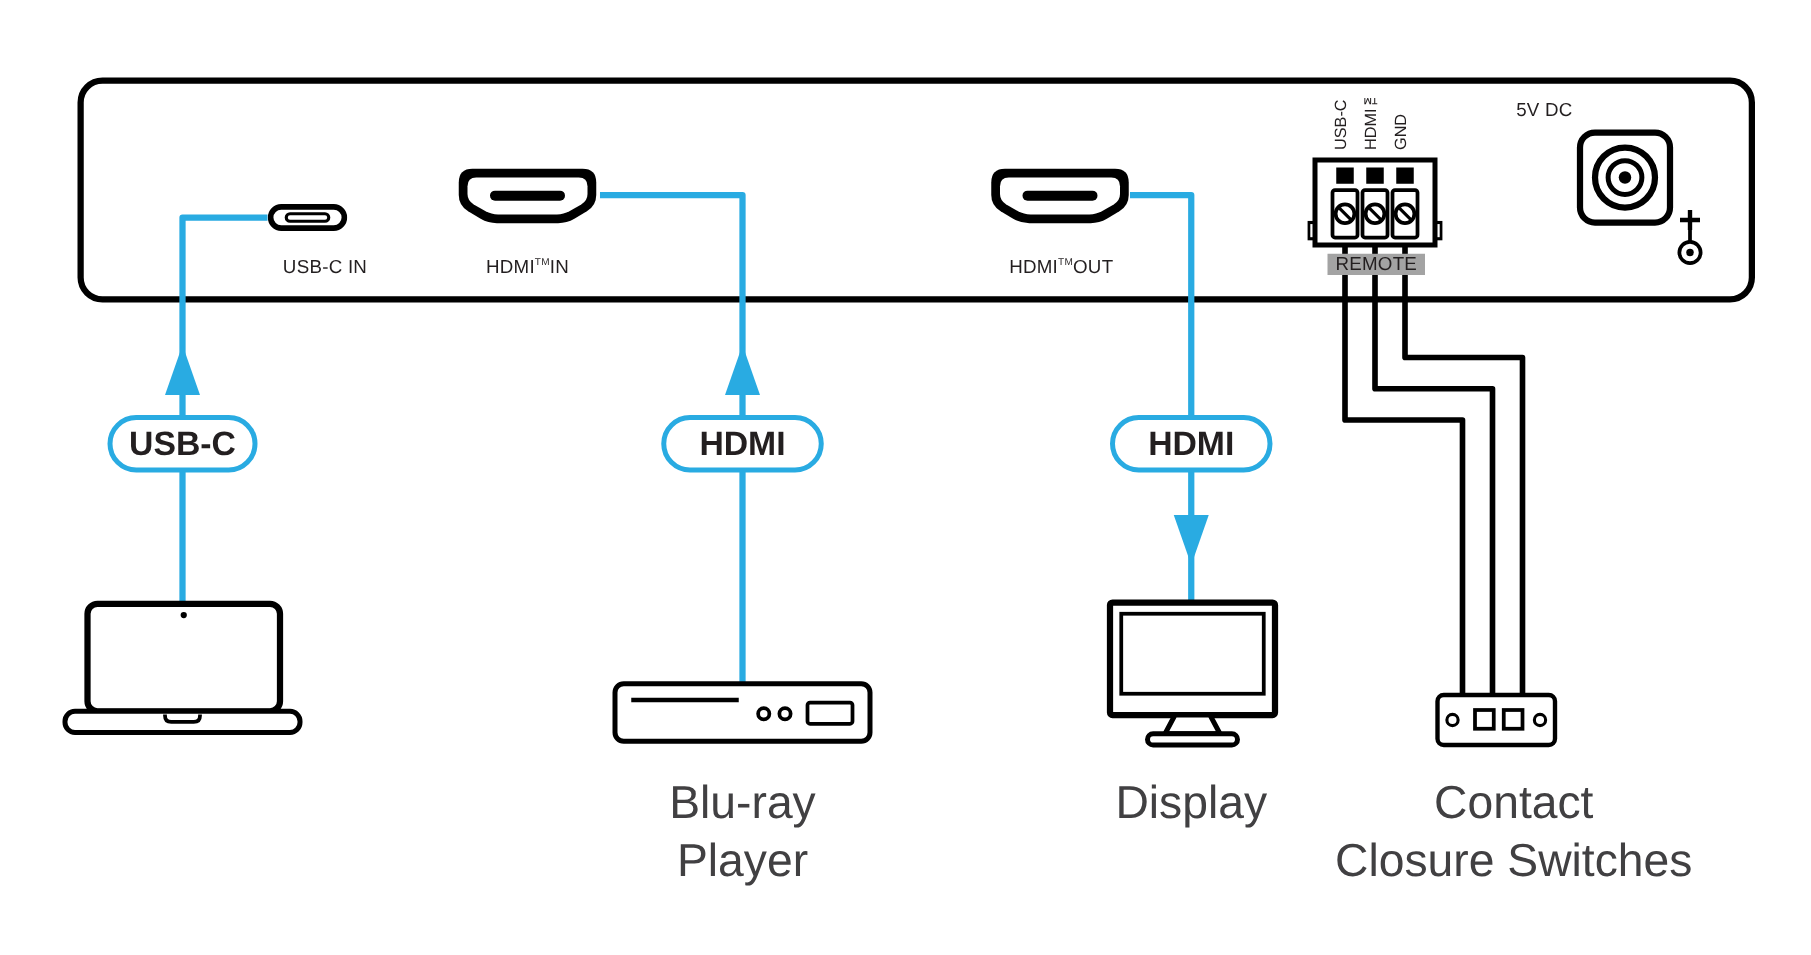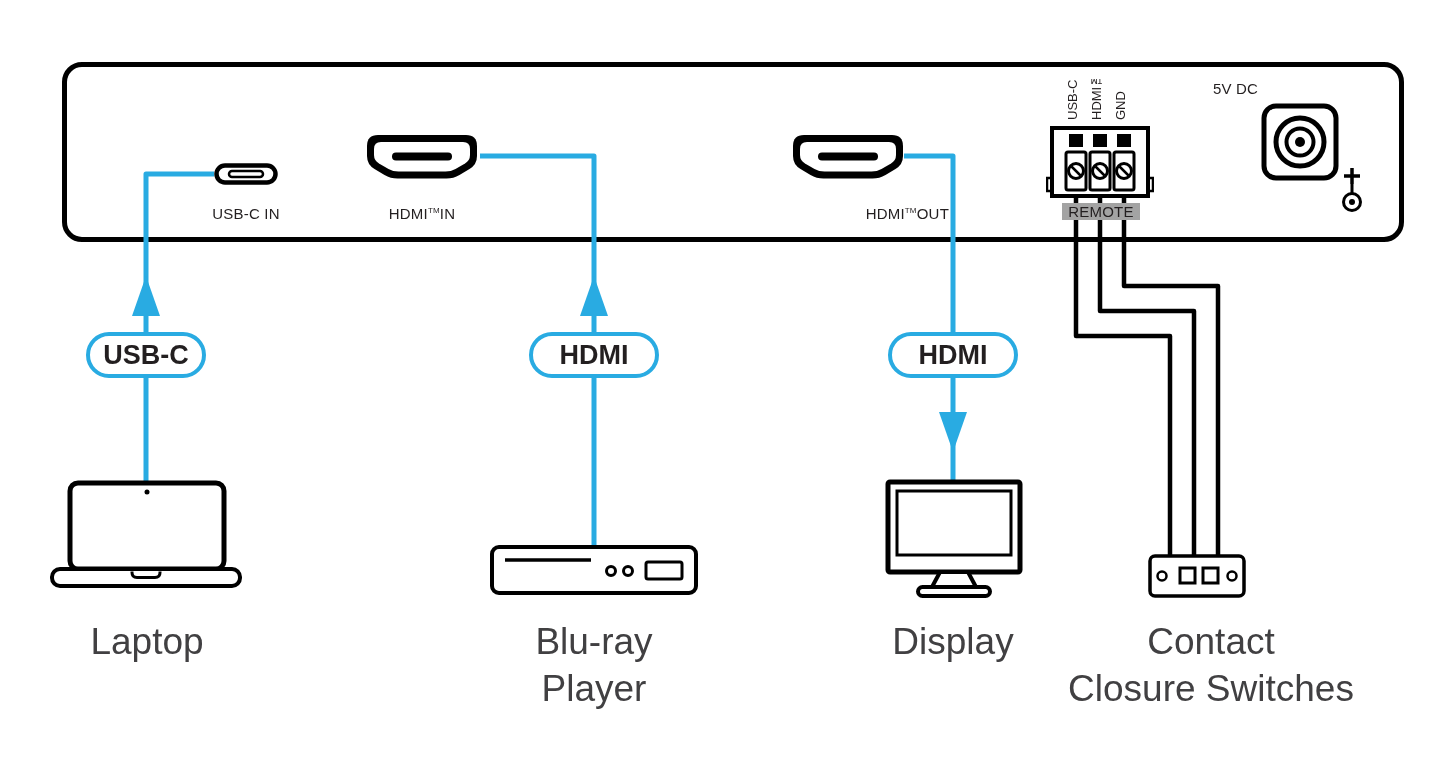--- a/index.html
+++ b/index.html
@@ -40,37 +40,37 @@
 <body>
 
 <div class="stage">
 
   <div class="abs panel"></div>
 
   <svg class="abs port" style="left:214px;top:163px" width="64" height="22" viewBox="0 0 64 22">
     <rect x="2.5" y="2.5" width="59" height="17" rx="8.5" fill="#fff" stroke="#000" stroke-width="4.5"></rect>
     <rect x="15" y="8" width="34" height="6" rx="3" fill="none" stroke="#000" stroke-width="2.5"></rect>
   </svg>
-  <div class="abs portlabel" style="left:186px;top:205px;width:120px;">USB-C IN</div>
+  <div class="abs portlabel" style="left:200px;top:205px;width:120px;">USB-C IN</div>
 
   <svg class="abs port" style="left:366px;top:134px" width="112" height="48" viewBox="0 0 112 48">
     <path fill="#000" d="M12 1 H100 Q111 1 111 12 V22 Q111 30.5 103.5 35 L93.5 41 Q87.5 44.5 80.5 44.5 H31.5 Q24.5 44.5 18.5 41 L8.5 35 Q1 30.5 1 22 V12 Q1 1 12 1 Z"></path>
     <path fill="#fff" d="M15 8 H97 Q104 8 104 15 V21 Q104 26.5 99 29.5 L89.5 35 Q85 37.5 79.5 37.5 H32.5 Q27 37.5 22.5 35 L13 29.5 Q8 26.5 8 21 V15 Q8 8 15 8 Z"></path>
     <rect x="26" y="18.5" width="60" height="8" rx="4" fill="#000"></rect>
   </svg>
   <div class="abs portlabel" style="left:362px;top:205px;width:120px;">
     <span>HDMI</span><sup class="tm">TM</sup><span>IN</span>
   </div>
 
   <svg class="abs port" style="left:792px;top:134px" width="112" height="48" viewBox="0 0 112 48">
     <path fill="#000" d="M12 1 H100 Q111 1 111 12 V22 Q111 30.5 103.5 35 L93.5 41 Q87.5 44.5 80.5 44.5 H31.5 Q24.5 44.5 18.5 41 L8.5 35 Q1 30.5 1 22 V12 Q1 1 12 1 Z"></path>
     <path fill="#fff" d="M15 8 H97 Q104 8 104 15 V21 Q104 26.5 99 29.5 L89.5 35 Q85 37.5 79.5 37.5 H32.5 Q27 37.5 22.5 35 L13 29.5 Q8 26.5 8 21 V15 Q8 8 15 8 Z"></path>
     <rect x="26" y="18.5" width="60" height="8" rx="4" fill="#000"></rect>
   </svg>
-  <div class="abs portlabel" style="left:829px;top:205px;width:120px;text-align:right;">
+  <div class="abs portlabel" style="left:789px;top:205px;width:120px;">
     <span>HDMI</span><sup class="tm">TM</sup><span>OUT</span>
   </div>
 
   <svg class="abs port" style="left:1046px;top:124px" width="108" height="76" viewBox="0 0 108 76">
     <rect x="1" y="54" width="9" height="13" fill="#fff" stroke="#000" stroke-width="2.5"></rect>
     <rect x="98" y="54" width="9" height="13" fill="#fff" stroke="#000" stroke-width="2.5"></rect>
     <rect x="6" y="4" width="96" height="68" fill="#fff" stroke="#000" stroke-width="4"></rect>
     <g>
       <rect x="23" y="10" width="14" height="13" fill="#000"></rect>
       <rect x="20" y="28" width="20" height="38" rx="2" fill="#fff" stroke="#000" stroke-width="3"></rect>
@@ -148,20 +148,19 @@
   </svg>
 
   <svg class="abs device" style="left:1147px;top:553px" width="100" height="46" viewBox="0 0 100 46">
     <rect x="3" y="3" width="94" height="40" rx="5" fill="#fff" stroke="#000" stroke-width="3.5"></rect>
     <circle cx="15" cy="23" r="4.5" fill="#fff" stroke="#000" stroke-width="2.5"></circle>
     <circle cx="85" cy="23" r="4.5" fill="#fff" stroke="#000" stroke-width="2.5"></circle>
     <rect x="33" y="15" width="15" height="15" fill="#fff" stroke="#000" stroke-width="3"></rect>
     <rect x="56" y="15" width="15" height="15" fill="#fff" stroke="#000" stroke-width="3"></rect>
   </svg>
 
-  <div class="abs devlabel" style="left:47px;top:618px;width:200px;">Laptop</div>
   <div class="abs devlabel" style="left:494px;top:618px;width:200px;">Blu-ray
 Player</div>
   <div class="abs devlabel" style="left:853px;top:618px;width:200px;">Display</div>
   <div class="abs devlabel" style="left:1041px;top:618px;width:340px;">Contact
 Closure Switches</div>
 
 </div>
 
 </body></html>

